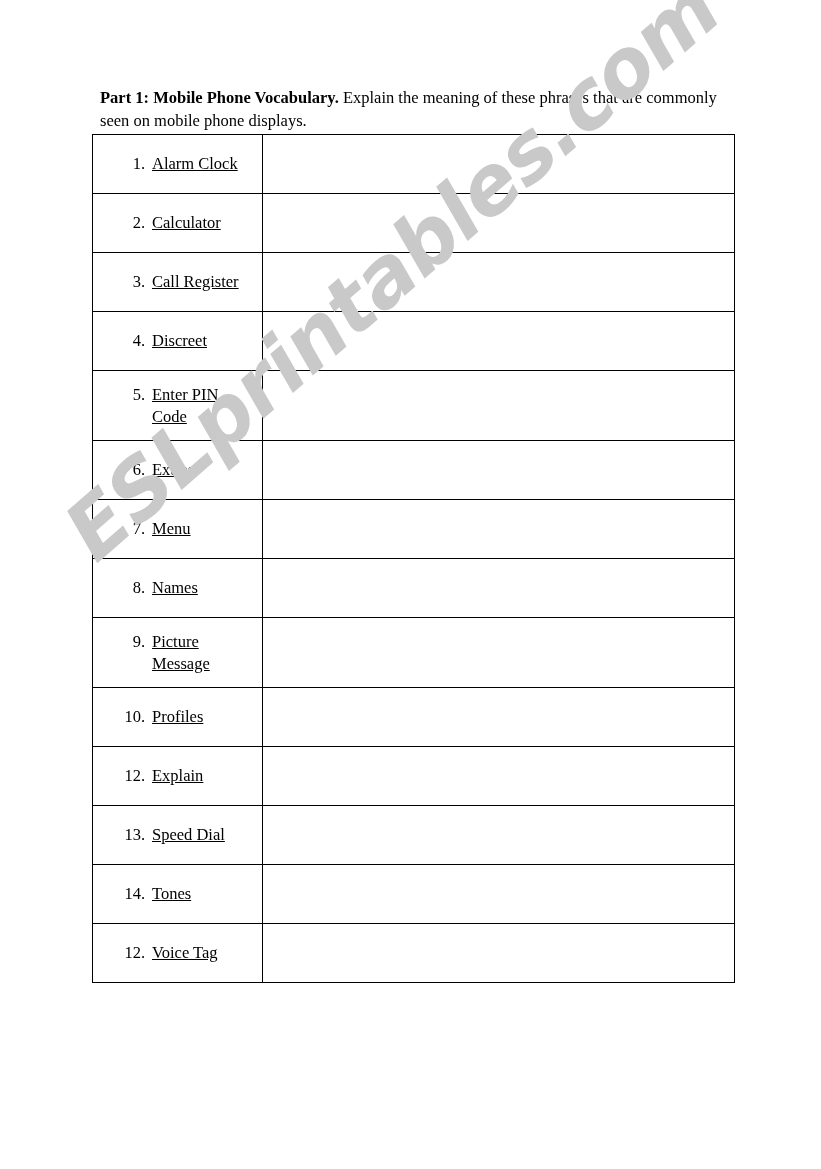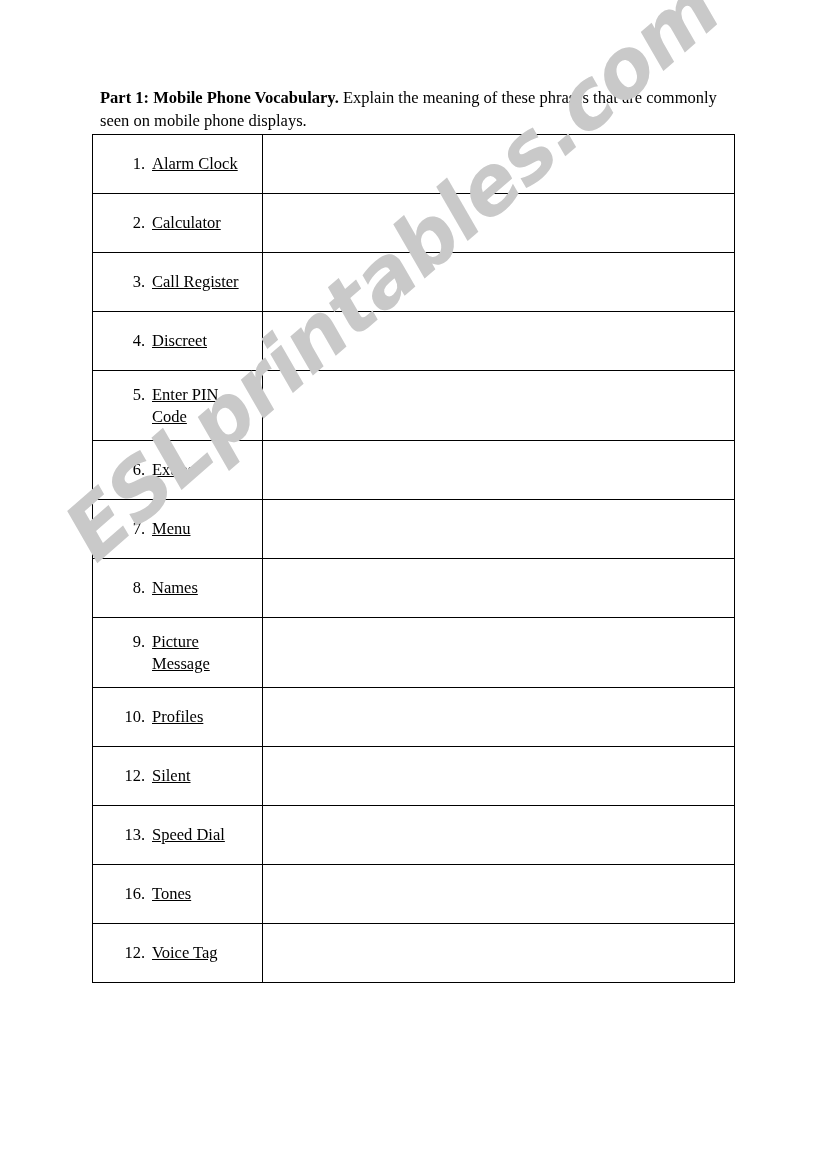--- a/index.html
+++ b/index.html
@@ -252,42 +252,42 @@
             </div>
           </td>
           <td class="answer-cell">
             <span class="answer-blank"></span>
           </td>
         </tr>
         <tr>
           <td class="term-cell">
             <div class="term-inner">
               <span class="term-num">12.</span>
-              <span class="term-label">Silent</span>
+              <span class="term-label">Explain</span>
             </div>
           </td>
           <td class="answer-cell">
             <span class="answer-blank"></span>
           </td>
         </tr>
         <tr>
           <td class="term-cell">
             <div class="term-inner">
               <span class="term-num">13.</span>
               <span class="term-label">Speed Dial</span>
             </div>
           </td>
           <td class="answer-cell">
             <span class="answer-blank"></span>
           </td>
         </tr>
         <tr>
           <td class="term-cell">
             <div class="term-inner">
-              <span class="term-num">16.</span>
+              <span class="term-num">14.</span>
               <span class="term-label">Tones</span>
             </div>
           </td>
           <td class="answer-cell">
             <span class="answer-blank"></span>
           </td>
         </tr>
         <tr>
           <td class="term-cell">
             <div class="term-inner">

